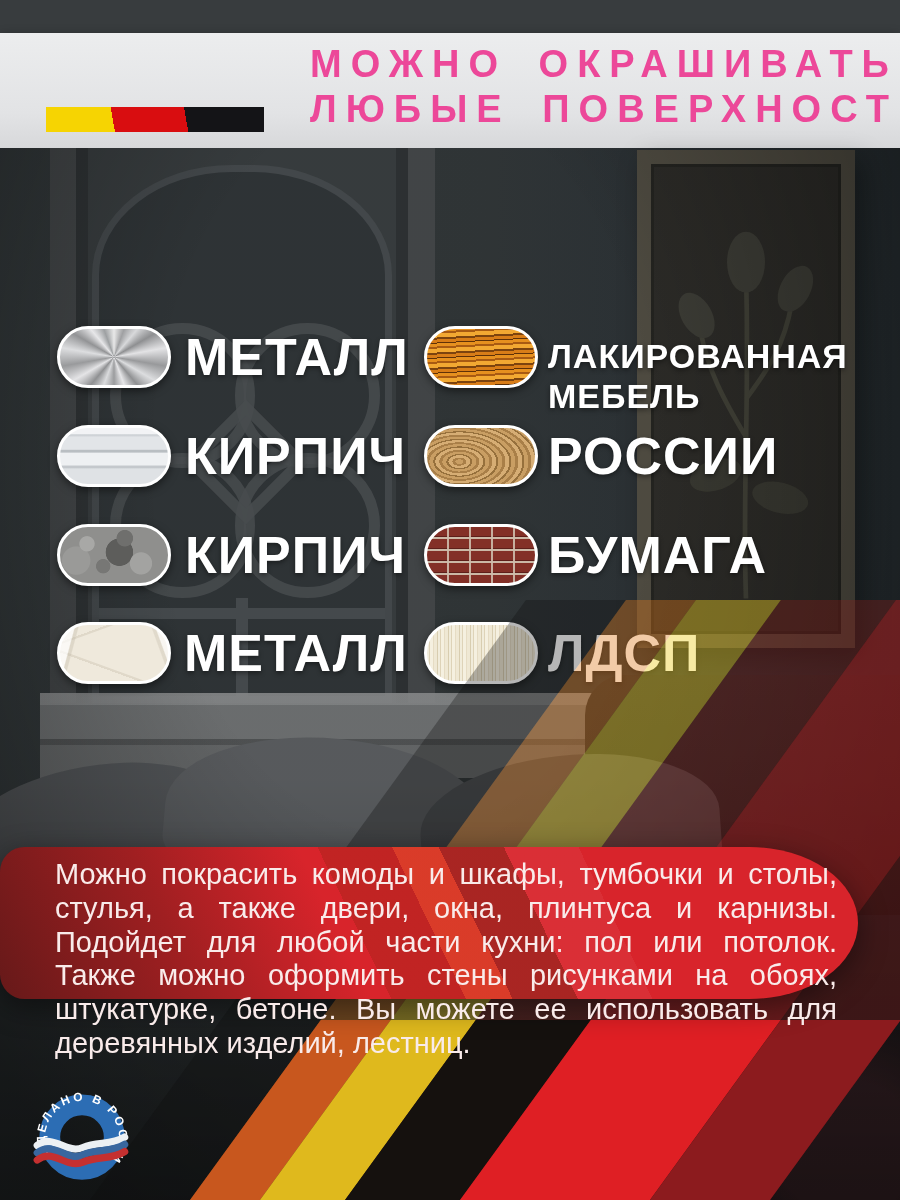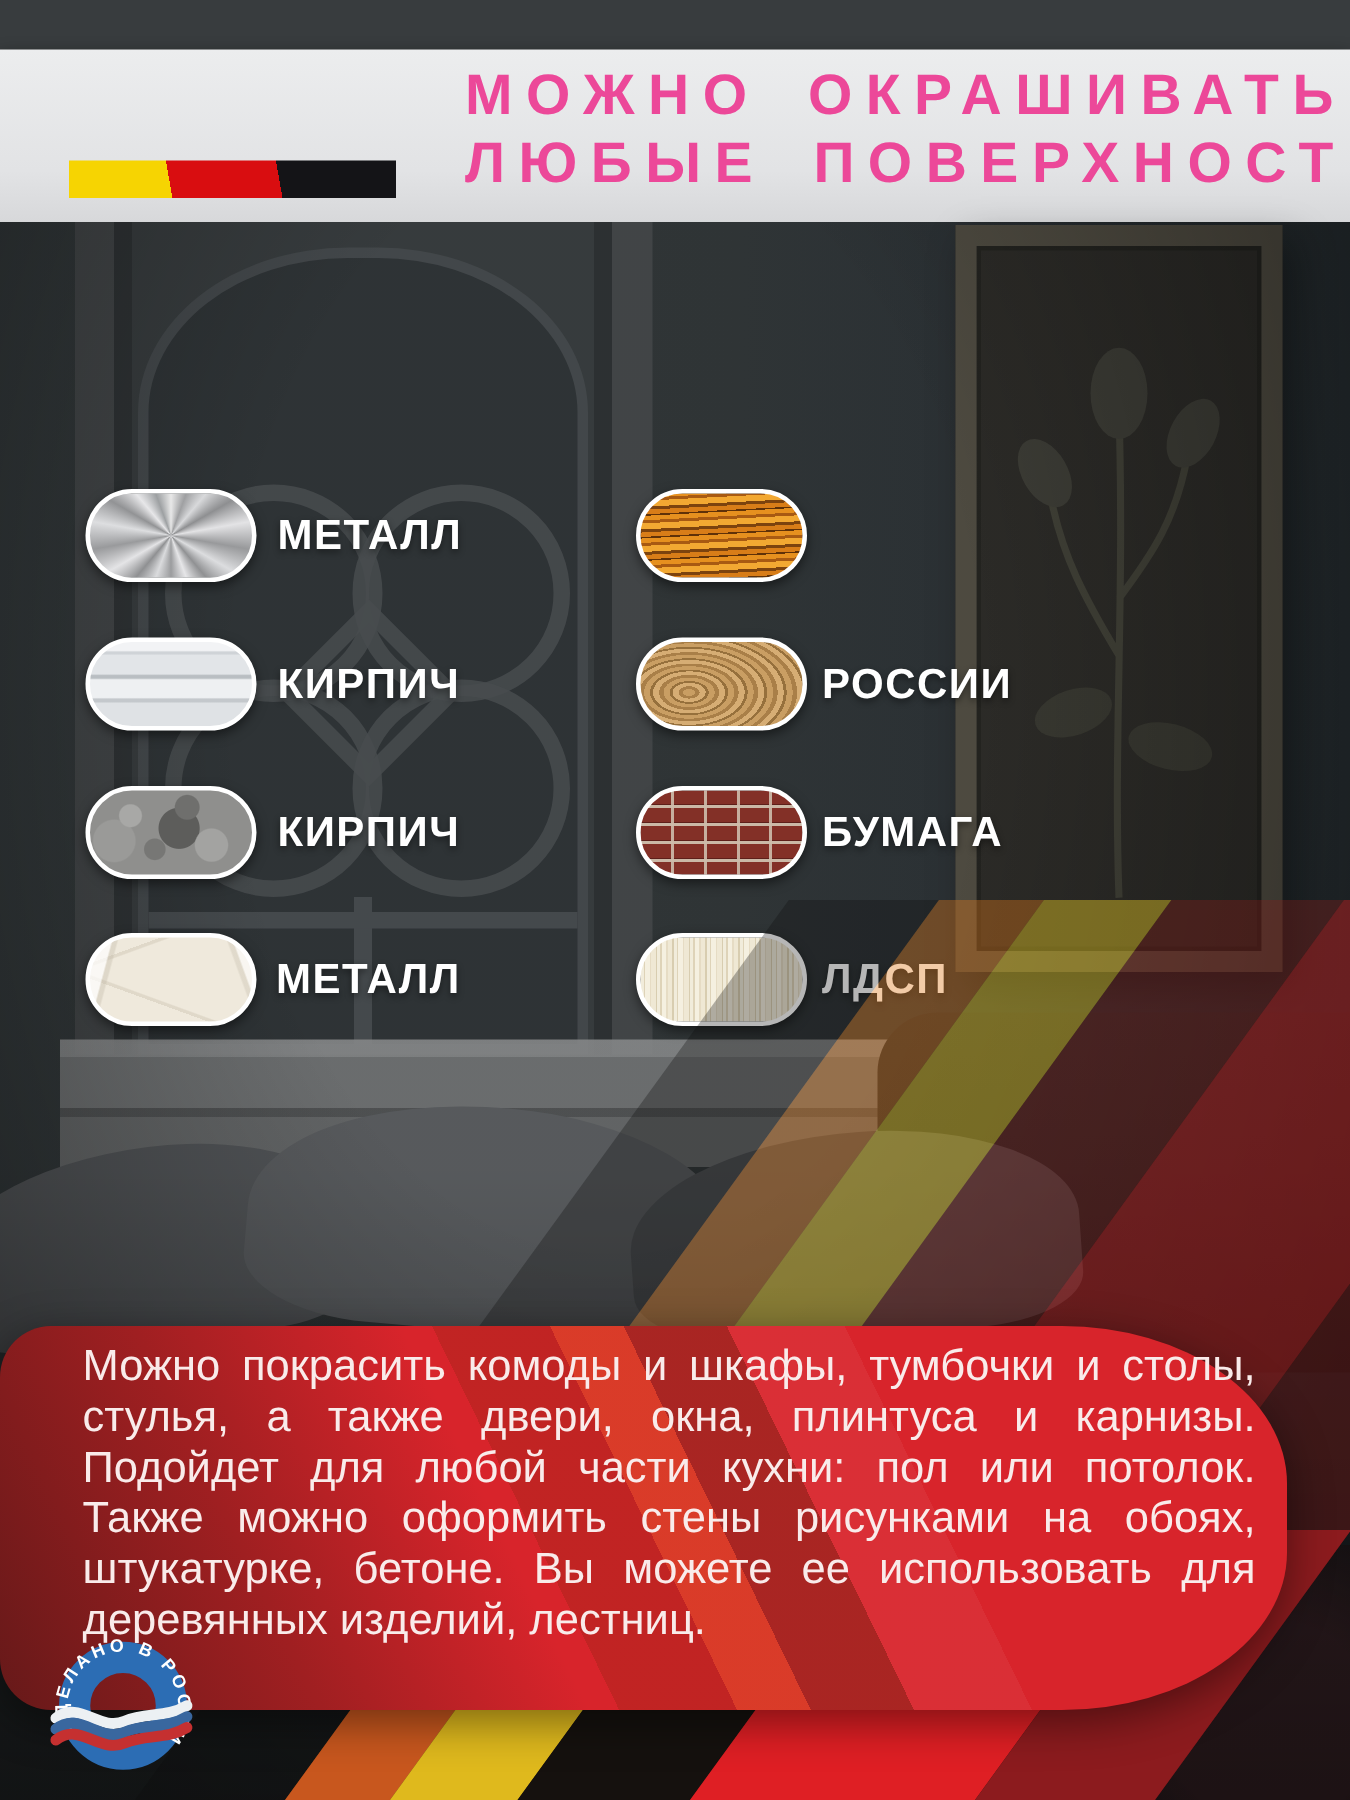--- a/index.html
+++ b/index.html
@@ -44,21 +44,21 @@
          border:14px solid #545045;box-shadow:inset 0 0 0 3px #262622,8px 10px 24px rgba(0,0,0,.35);}
   .fabric-br{left:690px;top:882px;width:210px;height:170px;
              background:radial-gradient(circle at 75% 70%,#53343a 0 35%,#2a2326 70%);}
   .vignette{left:0;top:0;width:900px;height:1052px;pointer-events:none;
             background:radial-gradient(ellipse at 45% 30%,rgba(0,0,0,0) 35%,rgba(0,0,0,.38) 82%),
                        linear-gradient(180deg,rgba(0,0,0,.08) 0 60%,rgba(0,0,0,.45) 100%);}
 
   
   .pill{width:114px;height:62px;border-radius:32px;border:3px solid #fff;box-sizing:border-box;
         box-shadow:0 3px 8px rgba(0,0,0,.5);}
-  .mat-label{color:#fff;font-weight:800;font-size:28px;line-height:62px;letter-spacing:1px;
+  .mat-label{color:#fff;font-weight:800;font-size:52px;line-height:62px;letter-spacing:1px;
              text-shadow:0 2px 5px rgba(0,0,0,.45);white-space:nowrap;}
   .mat-label-2l{color:#fff;font-weight:800;font-size:34px;line-height:40px;letter-spacing:1px;
                 width:320px;text-shadow:0 2px 5px rgba(0,0,0,.45);}
   .tx-metal{background:conic-gradient(from 0deg at 50% 50%,
       #e8e8e8 0deg,#9fa0a2 20deg,#d8d9db 40deg,#8e8f91 60deg,#e3e3e5 80deg,#98999b 100deg,
       #dcdddf 120deg,#909193 140deg,#e6e6e8 160deg,#9b9c9e 180deg,#dadbdd 200deg,#8f9092 220deg,
       #e4e4e6 240deg,#999a9c 260deg,#dddee0 280deg,#929395 300deg,#e7e7e9 320deg,#9da0a2 340deg,#e8e8e8 360deg);}
   .tx-plastic{background:linear-gradient(180deg,#f2f3f5 0 10%,#cfd3d7 12% 14%,#e2e5e8 16% 38%,
       #b9bec2 40% 43%,#eef0f2 45% 66%,#c4c8cc 68% 71%,#dfe2e5 73% 100%);}
   .tx-concrete{background-color:#8f8f8d;background-image:
@@ -95,21 +95,21 @@
   .sa6{left:650px;width:120px;background:rgba(150,24,22,.32);}
   .stripes-b{left:0;top:1020px;width:900px;height:180px;overflow:hidden;}
   .stripes-b > div{position:absolute;bottom:0;height:260px;transform:skewX(-36deg);transform-origin:bottom left;}
   .sb1{left:190px;width:70px;background:#c8571e;}
   .sb2{left:260px;width:85px;background:#dfb91d;}
   .sb3{left:345px;width:115px;background:#15110e;}
   .sb4{left:460px;width:190px;background:#df1f24;}
   .sb5{left:650px;width:120px;background:#8c1b1e;}
 
   
-  .redbox{left:0;top:884px;width:858px;height:256px;
+  .redbox{left:0;top:847px;width:858px;height:152px;
           border-radius:34px 150px 150px 34px / 34px 105px 105px 34px;
           background:
             linear-gradient(64deg,rgba(70,22,20,.78) 0%,rgba(114,27,25,.55) 22%,rgba(216,36,43,0) 40%),
             linear-gradient(64deg,transparent 0 42%,rgba(150,35,20,.35) 42% 50%,rgba(222,120,35,.28) 50% 55%,rgba(60,40,15,.30) 55% 62%,rgba(255,255,255,.05) 62% 70%,transparent 70%),
             #d8242b;
           box-shadow:0 8px 30px rgba(0,0,0,.45);}
   .desc{left:55px;top:11px;width:782px;color:#f9ebea;font-size:29px;line-height:33.8px;
         text-align:justify;font-weight:400;}
 
   
@@ -160,20 +160,21 @@
   <div class="abs pill tx-metal" style="left:57px;top:326px;"></div>
   <div class="abs mat-label" style="left:185px;top:326px;">МЕТАЛЛ</div>
   <div class="abs pill tx-plastic" style="left:57px;top:425px;"></div>
   <div class="abs mat-label" style="left:185px;top:425px;">КИРПИЧ</div>
   <div class="abs pill tx-concrete" style="left:57px;top:524px;"></div>
   <div class="abs mat-label" style="left:185px;top:524px;">КИРПИЧ</div>
   <div class="abs pill tx-paper" style="left:57px;top:622px;"></div>
   <div class="abs mat-label" style="left:184px;top:622px;">МЕТАЛЛ</div>
 
   <div class="abs pill tx-lacquer" style="left:424px;top:326px;"></div>
+  <div class="abs mat-label-2l" style="left:548px;top:336px;">ЛАКИРОВАННАЯ МЕБЕЛЬ</div>
   <div class="abs pill tx-wood" style="left:424px;top:425px;"></div>
   <div class="abs mat-label" style="left:548px;top:425px;">РОССИИ</div>
   <div class="abs pill tx-brick" style="left:424px;top:524px;"></div>
   <div class="abs mat-label" style="left:548px;top:524px;">БУМАГА</div>
   <div class="abs pill tx-chipboard" style="left:424px;top:622px;"></div>
   <div class="abs mat-label" style="left:548px;top:622px;">ЛДСП</div>
 
   <div class="abs stripes-a">
     <div class="sa1"></div>
       <div class="sa2"></div>

